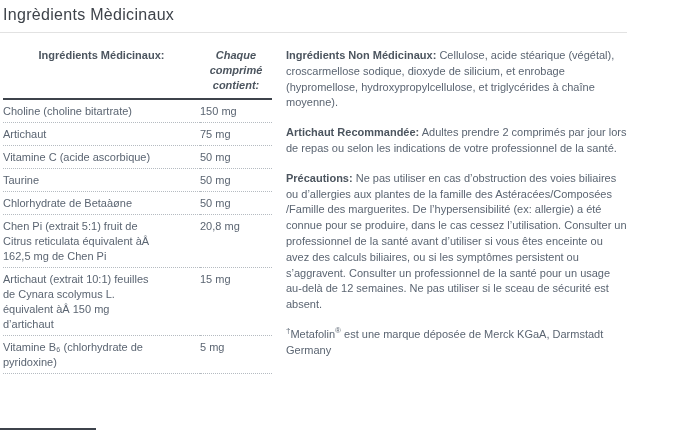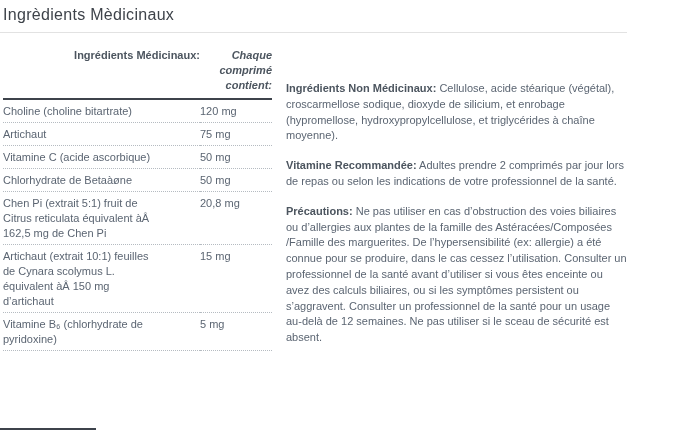--- a/index.html
+++ b/index.html
@@ -14,33 +14,33 @@
     font-size:16px;font-weight:400;letter-spacing:.3px;color:#3e434a;
   }
   .title-divider{height:1px;background:#e2e2e2;margin-top:8px;}
   .columns{display:flex;align-items:flex-start;padding:15px 0 0 3px;}
   
   table.ing-table{
     width:269px;border-collapse:collapse;table-layout:fixed;
     font-size:11px;line-height:15px;color:#5b6572;
   }
   .ing-table th{
-    text-align:right;vertical-align:top;font-weight:700;color:#4c555f;
+    text-align:center;vertical-align:top;font-weight:700;color:#4c555f;
     padding:0 0 5px 0;border-bottom:2px solid #3d434b;
   }
   .ing-table th.col2{white-space:pre-line;font-style:italic;}
   .ing-table col.c1{width:197px;}
   .ing-table col.c2{width:72px;}
   .ing-table td{
     vertical-align:top;padding:4px 0 3px 0;
     border-bottom:1px dotted #b5bbc1;
   }
   .ing-table td.name{white-space:pre-line;padding-right:14px;}
   
-  .info-col{width:402px;margin-left:14px;font-size:11px;line-height:15.8px;margin-top:33px;}
+  .info-col{width:402px;margin-left:14px;font-size:11px;line-height:15.8px;}
   .info-col p{margin:0 0 14px 0;}
   .info-col b{color:#4c555f;}
   .footnote{margin:2px 0 0 0;}
   .footnote sup{font-size:8px;line-height:0;}
   
   .bottom-bar{position:absolute;left:0;bottom:0;width:96px;height:2px;background:#3d434b;}
 </style>
 </head>
 <body>
 
@@ -60,28 +60,32 @@
         <tr>
           <th>Ingrédients Médicinaux:</th>
           <th class="col2">Chaque
 comprimé
 contient:</th>
         </tr>
       </thead>
       <tbody id="rows">
           <tr>
             <td class="name">Choline (choline bitartrate)</td>
-            <td class="amt">120 mg</td>
+            <td class="amt">150 mg</td>
           </tr>
           <tr>
             <td class="name">Artichaut</td>
             <td class="amt">75 mg</td>
           </tr>
           <tr>
             <td class="name">Vitamine C (acide ascorbique)</td>
+            <td class="amt">50 mg</td>
+          </tr>
+          <tr>
+            <td class="name">Taurine</td>
             <td class="amt">50 mg</td>
           </tr>
           <tr>
             <td class="name">Chlorhydrate de Betaàøne</td>
             <td class="amt">50 mg</td>
           </tr>
           <tr>
             <td class="name">Chen Pi (extrait 5:1) fruit de
 Citrus reticulata équivalent àÂ
 162,5 mg de Chen Pi</td>
@@ -98,21 +102,22 @@
             <td class="name">Vitamine B₆ (chlorhydrate de
 pyridoxine)</td>
             <td class="amt">5 mg</td>
           </tr>
         </tbody>
     </table>
 
     <div class="info-col">
       <div id="paragraphs">
           <p><b>Ingrédients Non Médicinaux:</b> Cellulose, acide stéarique (végétal), croscarmellose sodique, dioxyde de silicium, et enrobage (hypromellose, hydroxypropylcellulose, et triglycérides à chaîne moyenne).</p>
-          <p><b>Vitamine Recommandée:</b> Adultes prendre 2 comprimés par jour lors de repas ou selon les indications de votre professionnel de la santé.</p>
+          <p><b>Artichaut Recommandée:</b> Adultes prendre 2 comprimés par jour lors de repas ou selon les indications de votre professionnel de la santé.</p>
           <p><b>Précautions:</b> Ne pas utiliser en cas d’obstruction des voies biliaires ou d’allergies aux plantes de la famille des Astéracées/Composées /Famille des marguerites. De l’hypersensibilité (ex: allergie) a été connue pour se produire, dans le cas cessez l’utilisation. Consulter un professionnel de la santé avant d’utiliser si vous êtes enceinte ou avez des calculs biliaires, ou si les symptômes persistent ou s’aggravent. Consulter un professionnel de la santé pour un usage au-delà de 12 semaines. Ne pas utiliser si le sceau de sécurité est absent.</p>
         </div>
+      <p class="footnote" id="footnote"><sup>†</sup>Metafolin<sup>®</sup> est une marque déposée de Merck KGaA, Darmstadt Germany</p>
     </div>
 
   </div>
 
   <div class="bottom-bar"></div>
 </div>
 
 </body></html>

